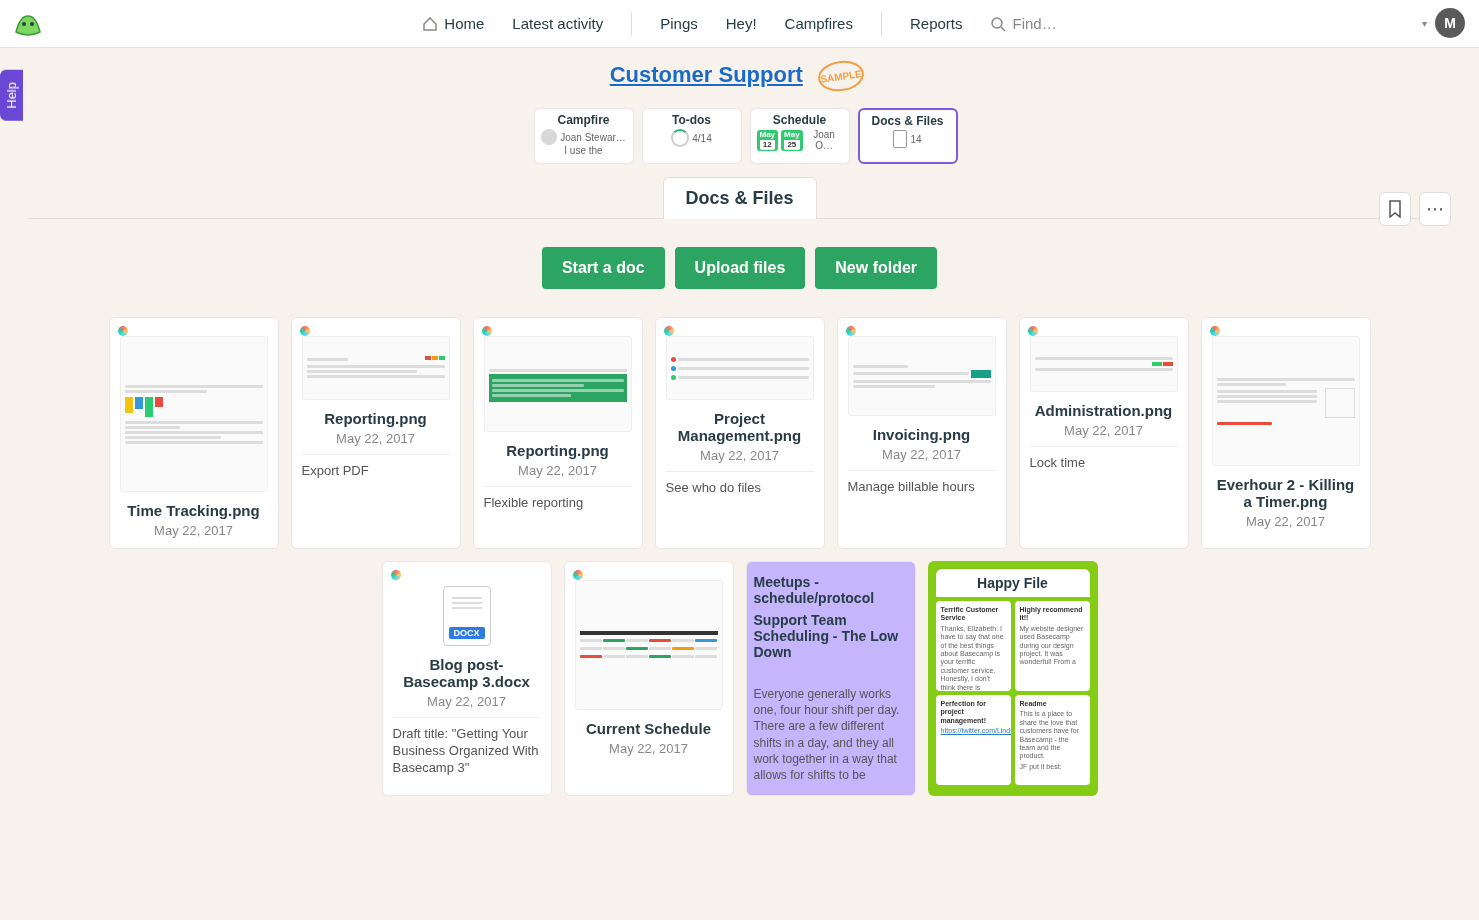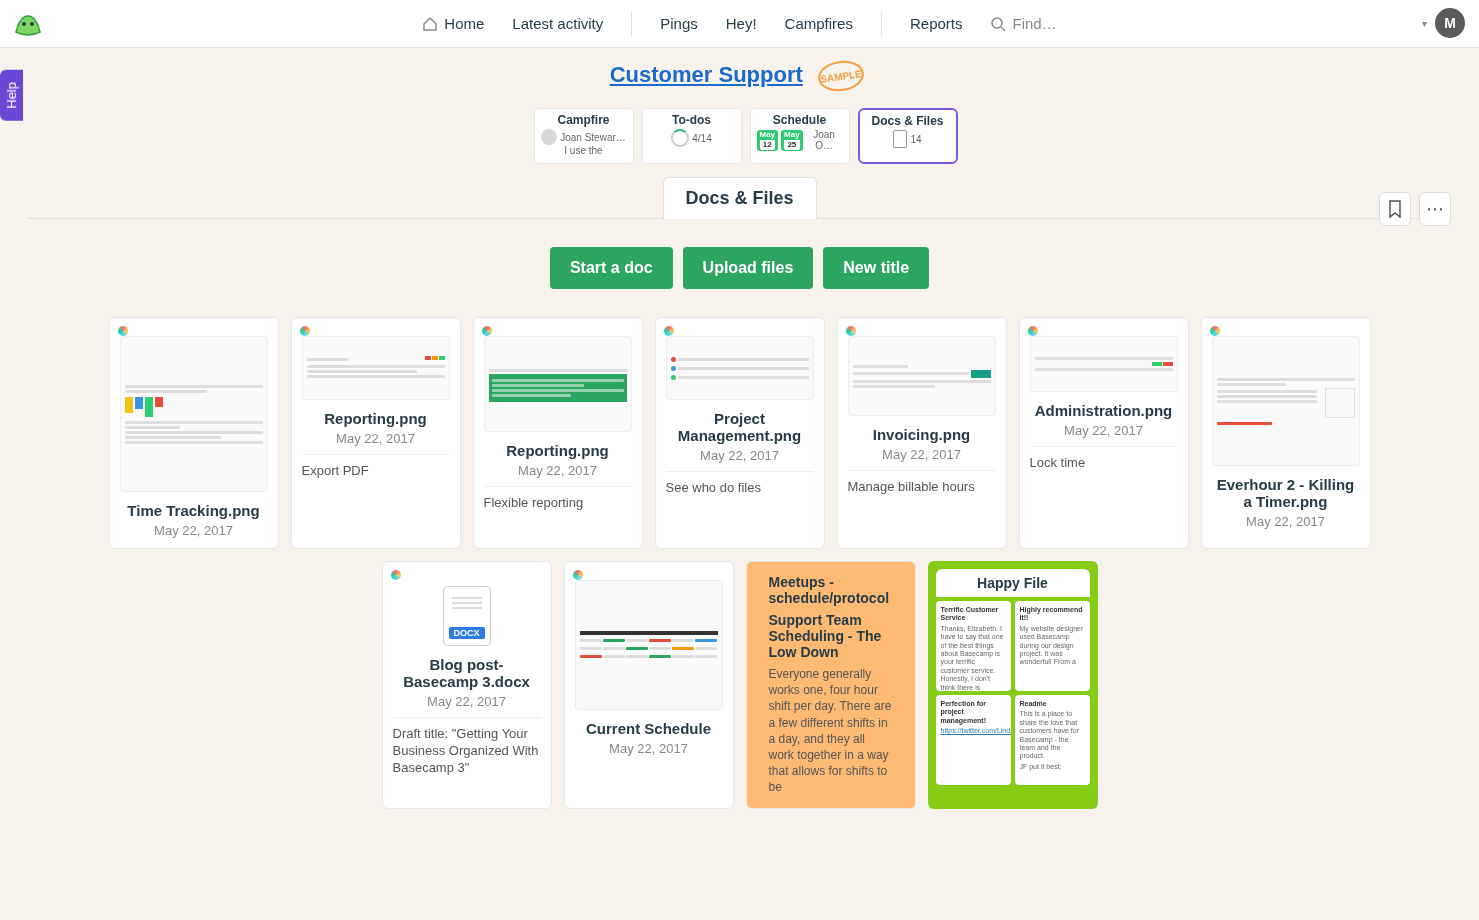--- a/index.html
+++ b/index.html
@@ -42,21 +42,21 @@
 .thumb .bar { height: 3px; background: #ddd; margin: 2px 0; border-radius: 1px; }
 .thumb .grn { background: #2da562; }
 .thumb .red { background: #e74c3c; }
 .thumb .blu { background: #3498db; }
 .thumb .org { background: #f39c12; }
 .thumb-tall { height: 156px; }
 .file-name { font-weight: 700; font-size: 15px; text-align: center; margin-bottom: 4px; }
 .file-date { font-size: 13px; color: #888; text-align: center; }
 .file-hr { border: none; border-top: 1px solid #eee; margin: 8px 0; }
 .file-desc { font-size: 13px; color: #555; line-height: 1.3; }
-.doc-card { width: 170px; min-height: 220px; background: #fdba74; border: 1px solid #e7e7e7; border-radius: 6px; padding: 12px 22px; position: relative; cursor: pointer; }
+.doc-card { width: 170px; min-height: 220px; background: #c4b5fd; border: 1px solid #e7e7e7; border-radius: 6px; padding: 12px 7px; position: relative; cursor: pointer; }
 .doc-card h4 { font-size: 14px; font-weight: 800; margin-bottom: 6px; }
 .doc-card p { font-size: 12px; line-height: 1.35; color: #555; }
 .folder-card { width: 170px; min-height: 220px; background: #84cc16; border: none; border-radius: 6px; padding: 8px; position: relative; cursor: pointer; }
 .folder-tab { background: #fff; border-radius: 6px 6px 0 0; padding: 6px 10px; font-size: 14px; font-weight: 700; text-align: center; margin-bottom: 4px; box-shadow: 0 -1px 2px rgba(0,0,0,0.05); }
 .folder-grid { display: grid; grid-template-columns: 1fr 1fr; gap: 4px; }
 .folder-item { background: #fff; border-radius: 4px; padding: 5px; font-size: 7px; line-height: 1.2; color: #666; overflow: hidden; height: 90px; }
 .folder-item .fi-title { font-weight: 700; color: #333; margin-bottom: 2px; }
 .folder-item .fi-link { color: #2980b9; text-decoration: underline; }
 .docx-ico { width: 48px; height: 60px; border: 1px solid #ccc; border-radius: 4px; margin: 14px auto 10px; position: relative; background: #fff; }
 .docx-ico .lines { position: absolute; top: 10px; left: 8px; right: 8px; }
@@ -157,21 +157,21 @@
     </div>
     <div class="icon-btn">
       <span>⋯</span>
     </div>
   </div>
 </div>
 
 <div class="green-row">
   <button class="green-btn">Start a doc</button>
   <button class="green-btn">Upload files</button>
-  <button class="green-btn">New title</button>
+  <button class="green-btn">New folder</button>
 </div>
 
 <div class="cards-wrap">
   <div class="cards-row">
 
     <div class="file-card">
       <span class="color-dot"></span>
       <div class="thumb thumb-tall">
           <div class="fake-ui">
             <div class="bar"></div>
@@ -364,21 +364,21 @@
             </div>
           </div>
         </div>
       <div class="file-name">Current Schedule</div>
       <div class="file-date">May 22, 2017</div>
     </div>
 
     <div class="doc-card">
       <h4>Meetups - schedule/protocol</h4>
       <h4>Support Team Scheduling - The Low Down</h4>
-      <p style="margin-top:6px">Everyone generally works one, four hour shift per day. There are a few different shifts in a day, and they all work together in a way that allows for shifts to be</p>
+      <p style="margin-top:26px">Everyone generally works one, four hour shift per day. There are a few different shifts in a day, and they all work together in a way that allows for shifts to be</p>
     </div>
 
     <div class="folder-card">
       <div class="folder-tab">Happy File</div>
       <div class="folder-grid">
         <div class="folder-item">
           <div class="fi-title">Terrific Customer Service</div>
           <div>Thanks, Elizabeth. I have to say that one of the best things about Basecamp is your terrific customer service. Honestly, I don't think there is</div>
         </div>
         <div class="folder-item">

